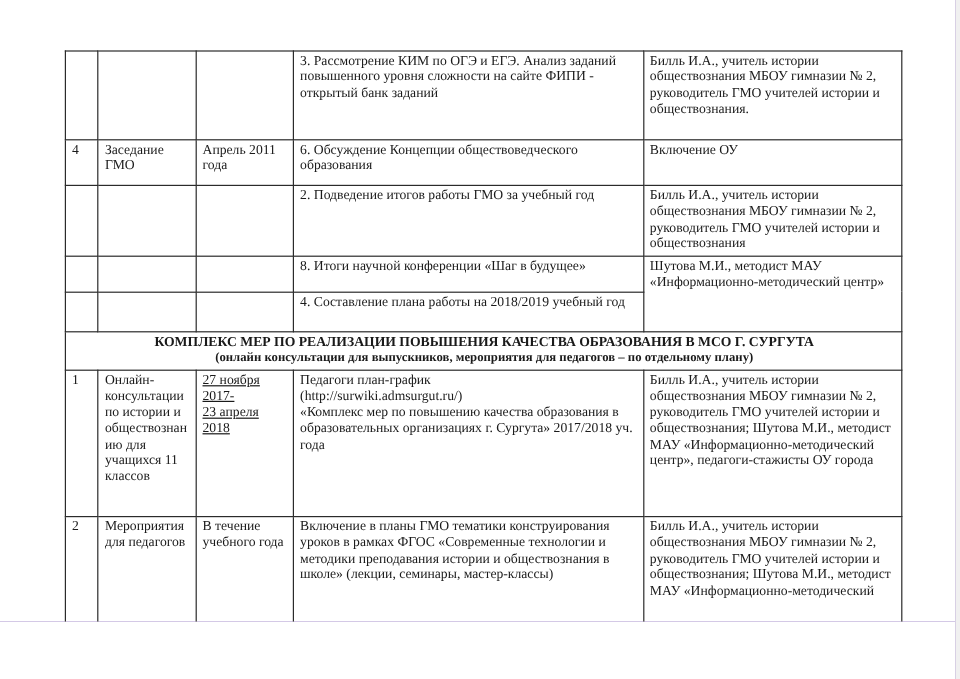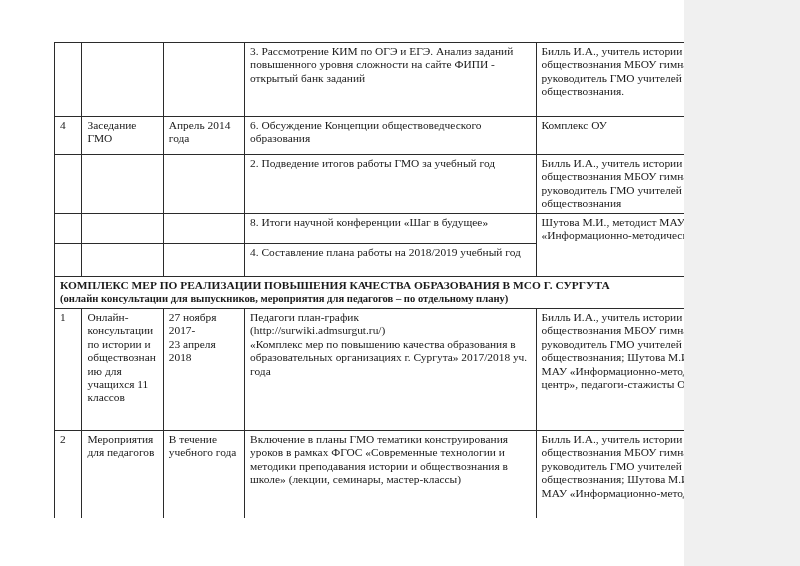--- a/index.html
+++ b/index.html
@@ -5,21 +5,21 @@
   html, body {
     margin: 0;
     padding: 0;
     background: #f0f0f0;
   }
   body {
     font-family: "Liberation Serif", "DejaVu Serif", serif;
   }
   .page {
     position: relative;
-    width: 684px;
+    width: 796px;
     height: 566px;
     background: #4c1d95;
     overflow: hidden;
     box-sizing: border-box;
   }
   .sheet {
     position: absolute;
     left: 0;
     top: 0;
     width: 800px;
@@ -56,35 +56,35 @@
   .c-num   { width: 26px; }
   .c-name  { width: 77px; }
   .c-date  { width: 77px; }
   .c-desc  { width: 276px; }
   .c-resp  { width: 204px; }
 
   td.red, .red { color: #a34a4a; }
   td.red { border-color: #2b2b2b; }
 
   .section-head {
-    text-align: left;
+    text-align: center;
     font-weight: bold;
     font-size: 11.6px;
     line-height: 1.25;
     padding: 3px 4px 3px 4px;
     color: #121212;
   }
   .section-head .sub {
     font-size: 10.6px;
     display: block;
     margin-top: 1px;
     font-family: Liberation Serif, serif;
   }
   .bold { font-weight: normal; }
-  .nowrapish { white-space: pre-line; }
+  .nowrapish { white-space: pre-line; text-decoration: underline; }
   .cellline { display: block; }
 </style>
 </head>
 <body>
 
 <div class="page">
   <div class="sheet">
 
     <table class="doc">
       <colgroup>
@@ -100,23 +100,23 @@
           <td class="c-num"></td>
           <td class="c-name"></td>
           <td class="c-date"></td>
           <td class="c-desc red">3. Рассмотрение КИМ по ОГЭ и ЕГЭ. Анализ заданий повышенного уровня сложности на сайте ФИПИ - открытый банк заданий</td>
           <td class="c-resp red">Билль И.А., учитель истории обществознания МБОУ гимназии № 2, руководитель ГМО учителей истории и обществознания.</td>
         </tr>
 
         <tr style="height:38px">
           <td class="c-num">4</td>
           <td class="c-name">Заседание ГМО</td>
-          <td class="c-date">Апрель 2014 года</td>
+          <td class="c-date">Апрель 2011 года</td>
           <td class="c-desc">6.  Обсуждение Концепции обществоведческого образования</td>
-          <td class="c-resp">Комплекс ОУ</td>
+          <td class="c-resp">Включение ОУ</td>
         </tr>
 
         <tr style="height:58px">
           <td class="c-num"></td>
           <td class="c-name"></td>
           <td class="c-date"></td>
           <td class="c-desc">2.  Подведение итогов работы ГМО за учебный год</td>
           <td class="c-resp">Билль И.А., учитель истории обществознания МБОУ гимназии № 2, руководитель ГМО учителей истории и обществознания</td>
         </tr>
 

